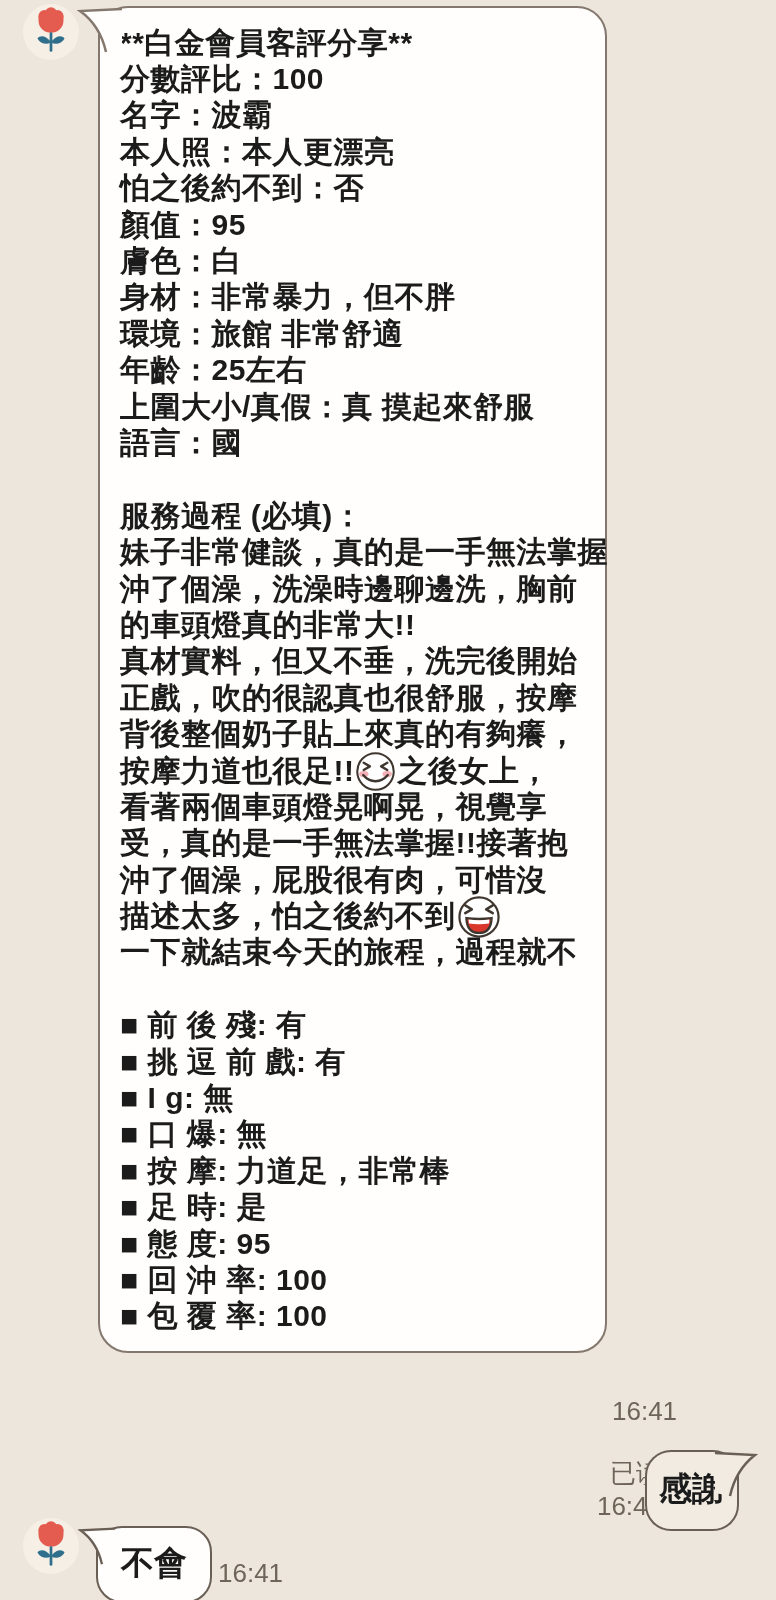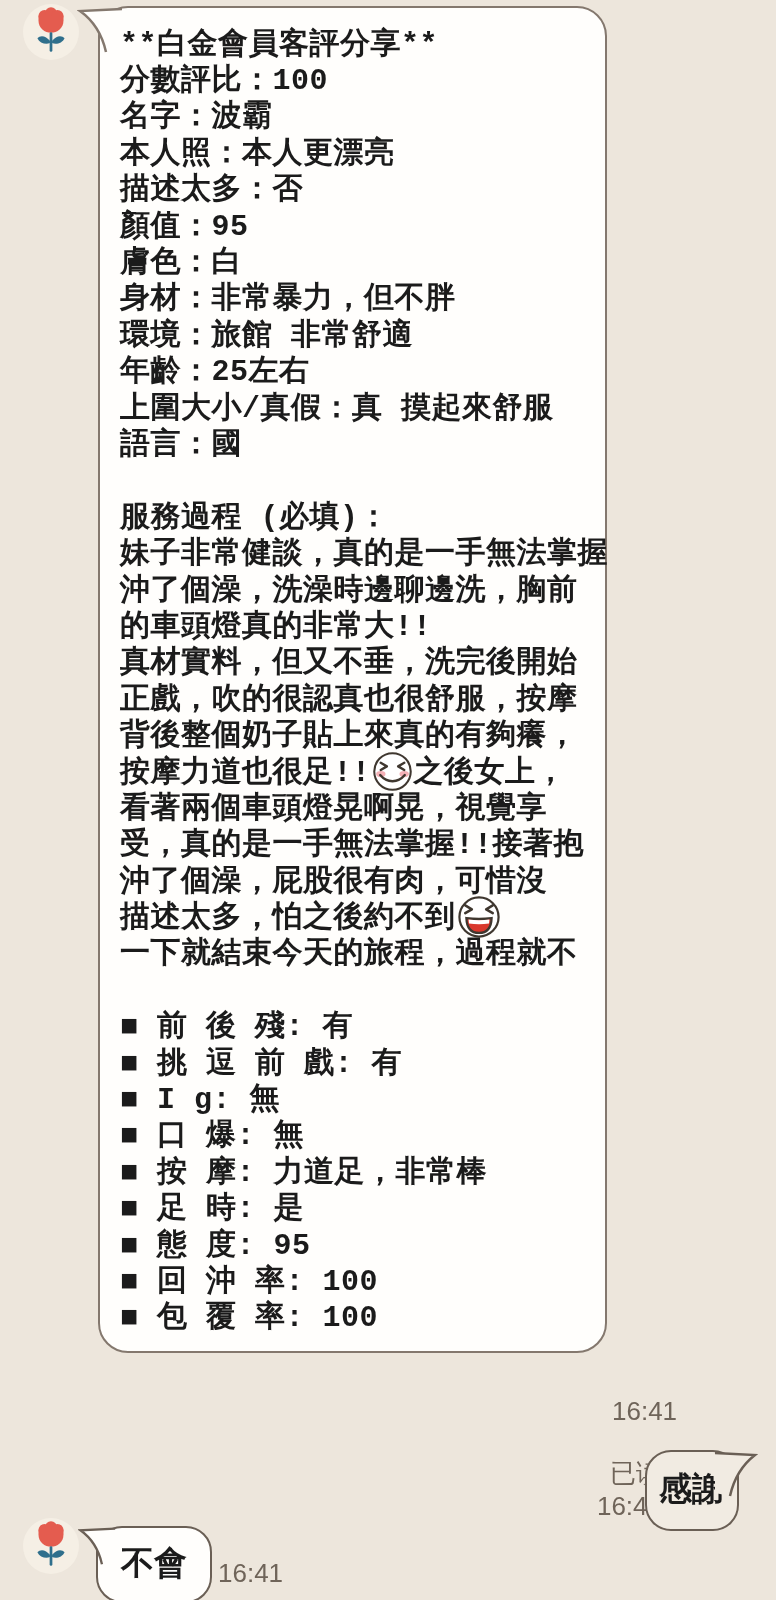--- a/index.html
+++ b/index.html
@@ -13,21 +13,21 @@
   html,body{margin:0;padding:0;}
   body{width:776px;height:1600px;overflow:hidden;font-family:"Liberation Sans","DejaVu Sans",sans-serif;}
   .chat{position:relative;width:776px;height:1600px;background:var(--bg);overflow:hidden;}
 
   .avatar{position:absolute;width:56px;height:56px;border-radius:50%;
     background:var(--avatar-bg);display:flex;align-items:center;justify-content:center;}
   #avatar-top{left:23px;top:4px;}
   #avatar-bottom{left:23px;top:1518px;}
 
   .bubble{position:absolute;box-sizing:border-box;border-radius:30px;}
-  .incoming{background:var(--incoming-fill);border:2.5px solid var(--bubble-border);font-family:Liberation Mono, monospace;}
+  .incoming{background:var(--incoming-fill);border:2.5px solid var(--bubble-border);}
   .outgoing{background:var(--outgoing-fill);border:2.5px solid var(--bubble-border-strong);}
 
   #main-bubble{left:98px;top:6px;width:509px;padding:17px 16px 16px 20px;}
   .line{height:36.4px;font-size:30px;font-weight:700;color:var(--text);
     white-space:pre;letter-spacing:.5px;display:flex;align-items:center;overflow:visible;}
   .line svg{flex:none;margin:0 1px;}
 
   .small-bubble{font-size:33px;font-weight:700;color:var(--text);
     border-radius:26px;display:flex;align-items:center;}
   #thanks-bubble{left:645px;top:1450px;padding:15px 12px 17px;border:2.5px solid var(--bubble-border-strong);}
@@ -66,21 +66,21 @@
   <div class="bubble incoming" id="main-bubble">
     <svg class="tail tail-left" viewBox="0 0 46 48">
       <path d="M45,3 L3,5 C17,15 25,28 29,46 L45,43 Z" fill="var(--incoming-fill)"></path>
       <path d="M45,3 L3,5 C17,15 25,28 29,46" fill="none" stroke="var(--bubble-border)" stroke-width="2.5"></path>
     </svg>
     <div id="main-lines">
         <div class="line"><span>**白金會員客評分享**</span></div>
         <div class="line"><span>分數評比：100</span></div>
         <div class="line"><span>名字：波霸</span></div>
         <div class="line"><span>本人照：本人更漂亮</span></div>
-        <div class="line"><span>描述太多：否</span></div>
+        <div class="line"><span>怕之後約不到：否</span></div>
         <div class="line"><span>顏值：95</span></div>
         <div class="line"><span>膚色：白</span></div>
         <div class="line"><span>身材：非常暴力，但不胖</span></div>
         <div class="line"><span>環境：旅館 非常舒適</span></div>
         <div class="line"><span>年齡：25左右</span></div>
         <div class="line"><span>上圍大小/真假：真 摸起來舒服</span></div>
         <div class="line"><span>語言：國</span></div>
         <div class="line"></div>
         <div class="line"><span>服務過程 (必填)：</span></div>
         <div class="line"><span>妹子非常健談，真的是一手無法掌握</span></div>

